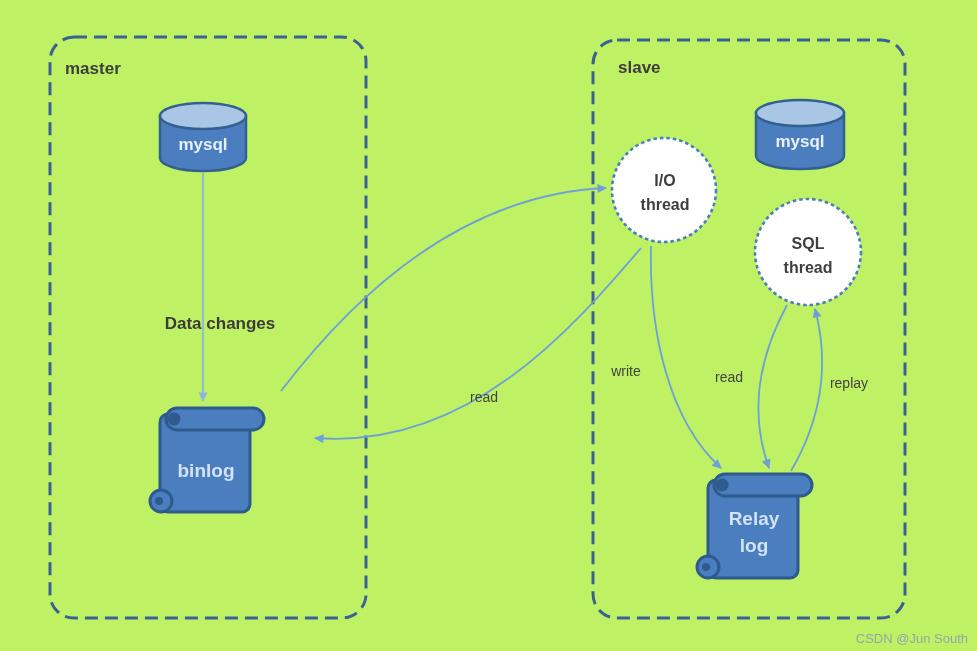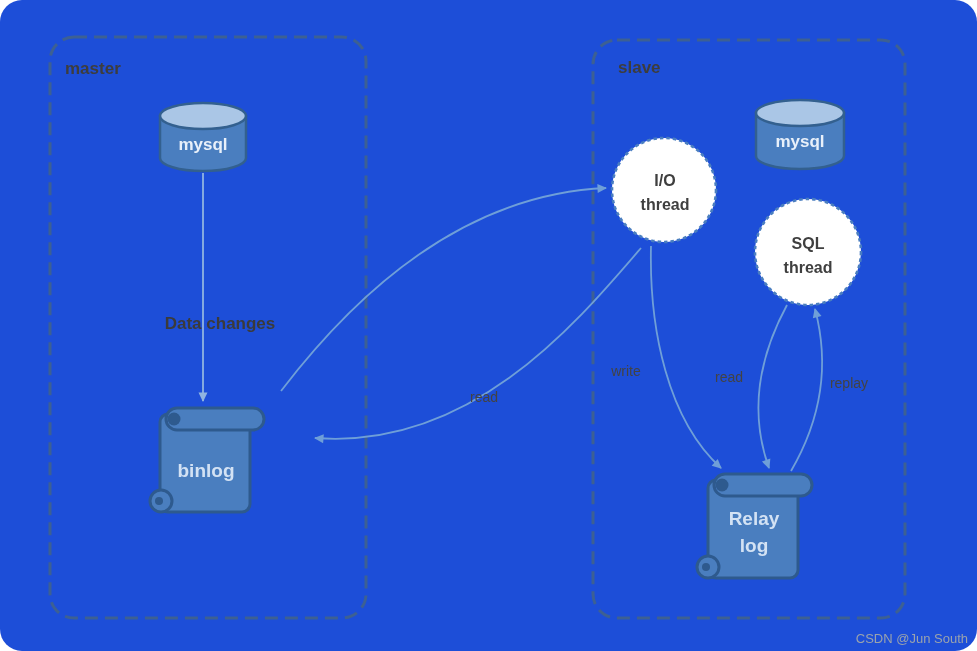--- a/index.html
+++ b/index.html
@@ -1,22 +1,21 @@
 <!DOCTYPE html>
 <html><head>
 <meta charset="utf-8">
 <style>
   html,body{margin:0;padding:0;background:#ffffff;}
   .stage{
     position:relative;
     width:977px;height:651px;
-    background:#1d4ed8;
+    background:#bef264;
     font-family:"Liberation Sans", sans-serif;
     overflow:hidden;
-    border-radius:22px;
   }
   svg text{ font-family:"Liberation Sans", sans-serif; }
   .zone-label{ font-size:17px; font-weight:700; fill:#3d3d3d; }
   .shape-label{ font-size:17px; font-weight:700; fill:#e8f0fa; }
   .scroll-label{ font-size:19px; font-weight:700; fill:#d3e2f4; }
   .thread-label{ font-size:16px; font-weight:700; fill:#3f3f3f; text-anchor:middle; }
   .edge-label{ font-size:14px; font-weight:400; fill:#434343; text-anchor:middle; }
   .edge-label-bold{ font-size:17px; font-weight:700; fill:#3b3b3b; text-anchor:middle; }
   .watermark{ font-size:13px; fill:#9aa3ad; text-anchor:end; }
 </style>

